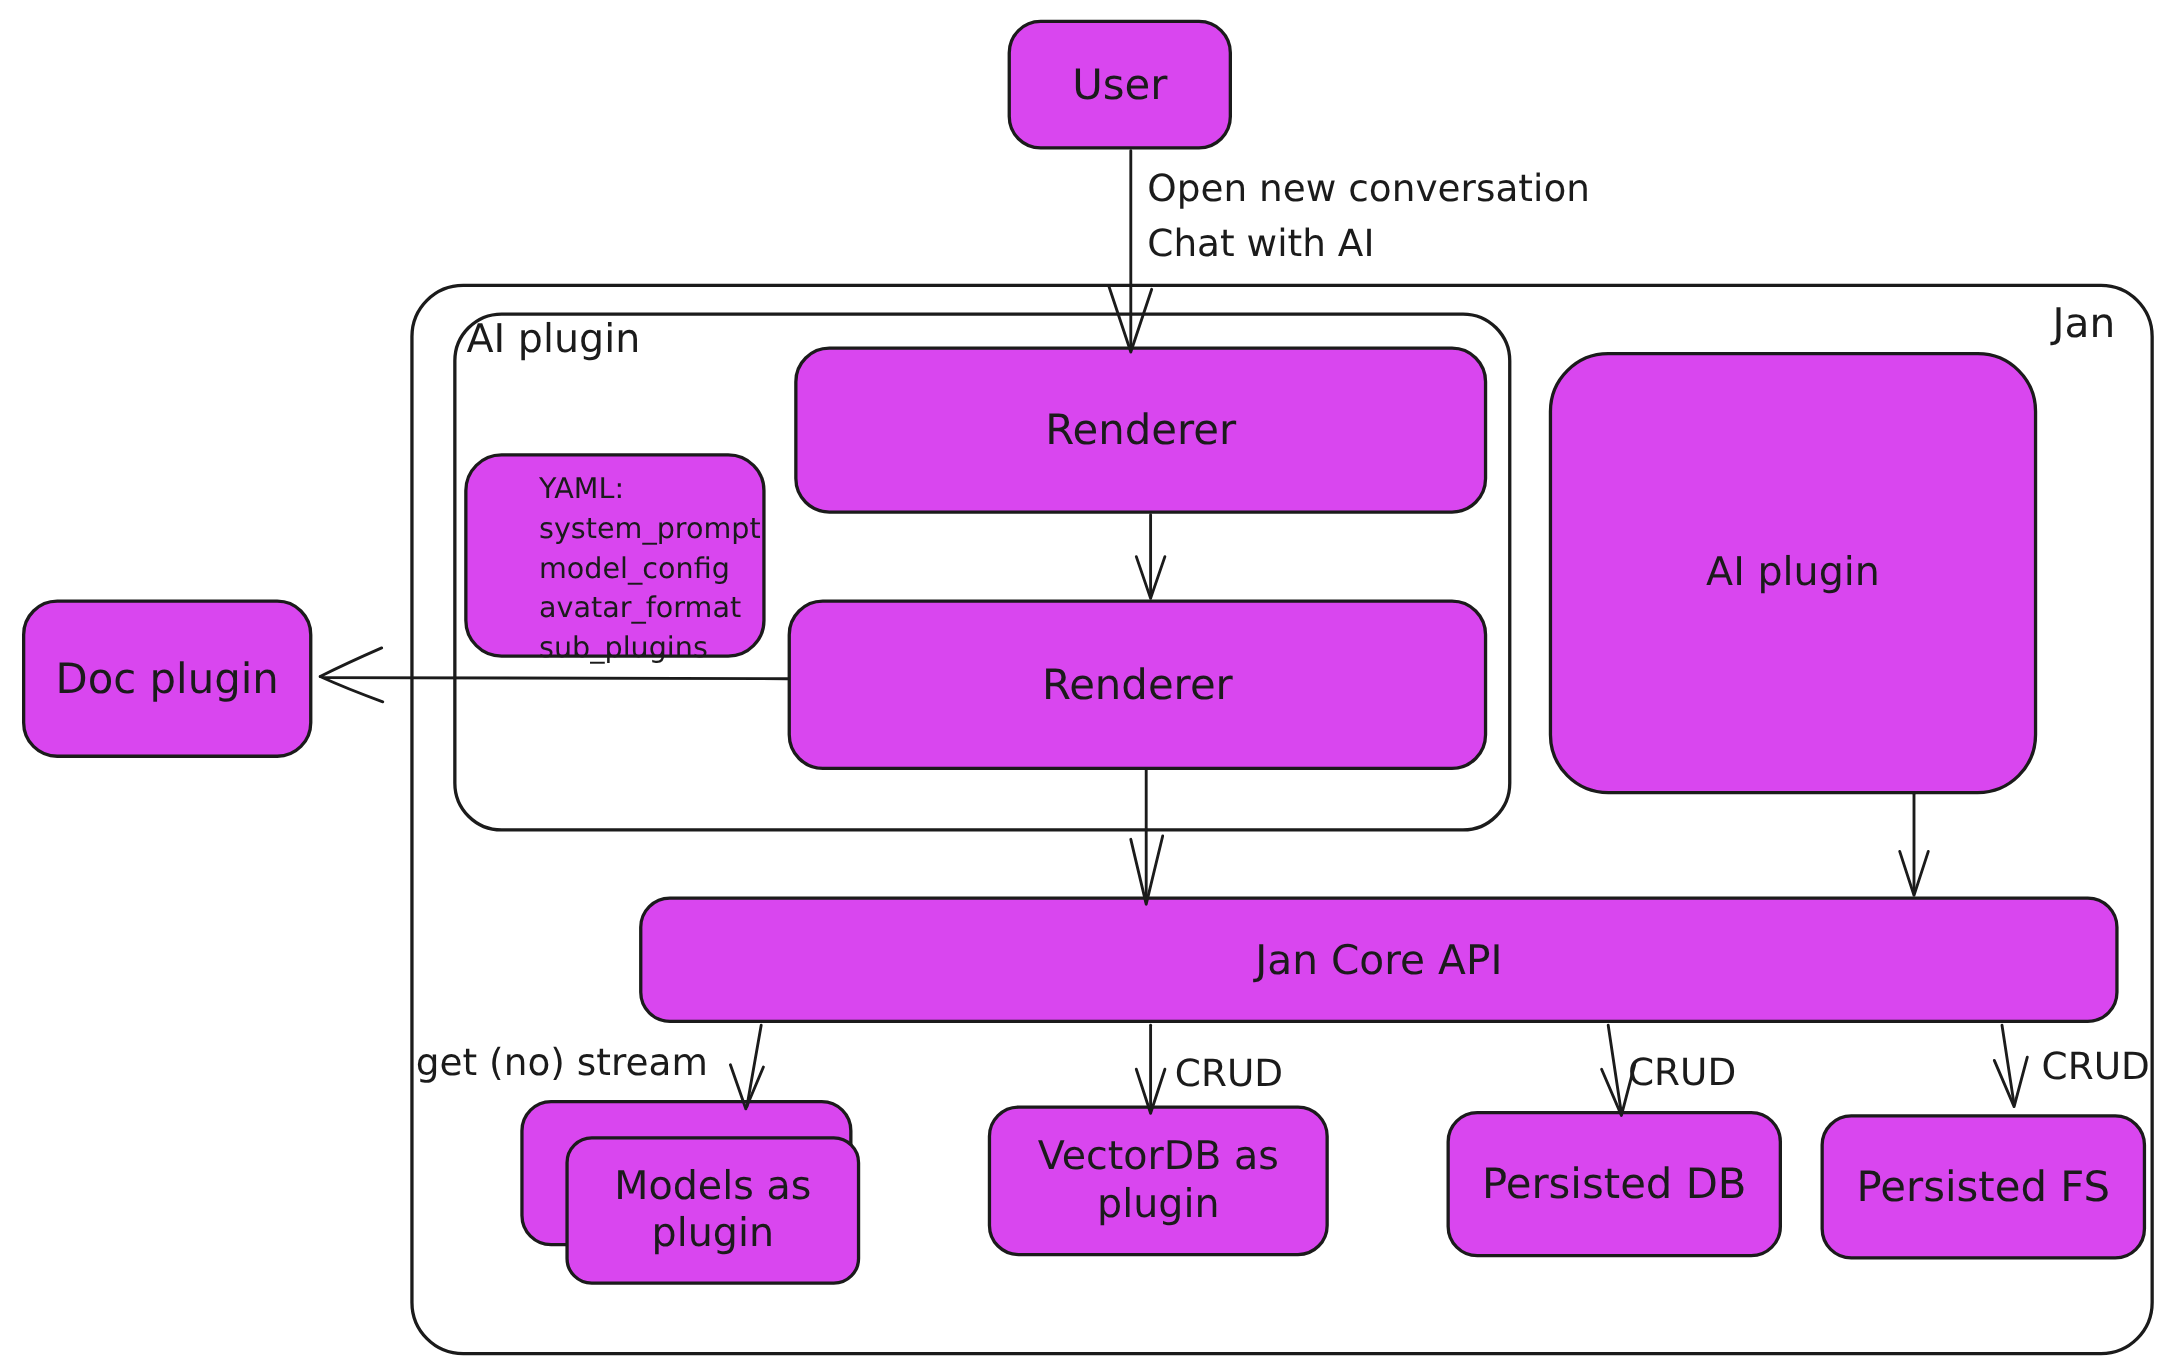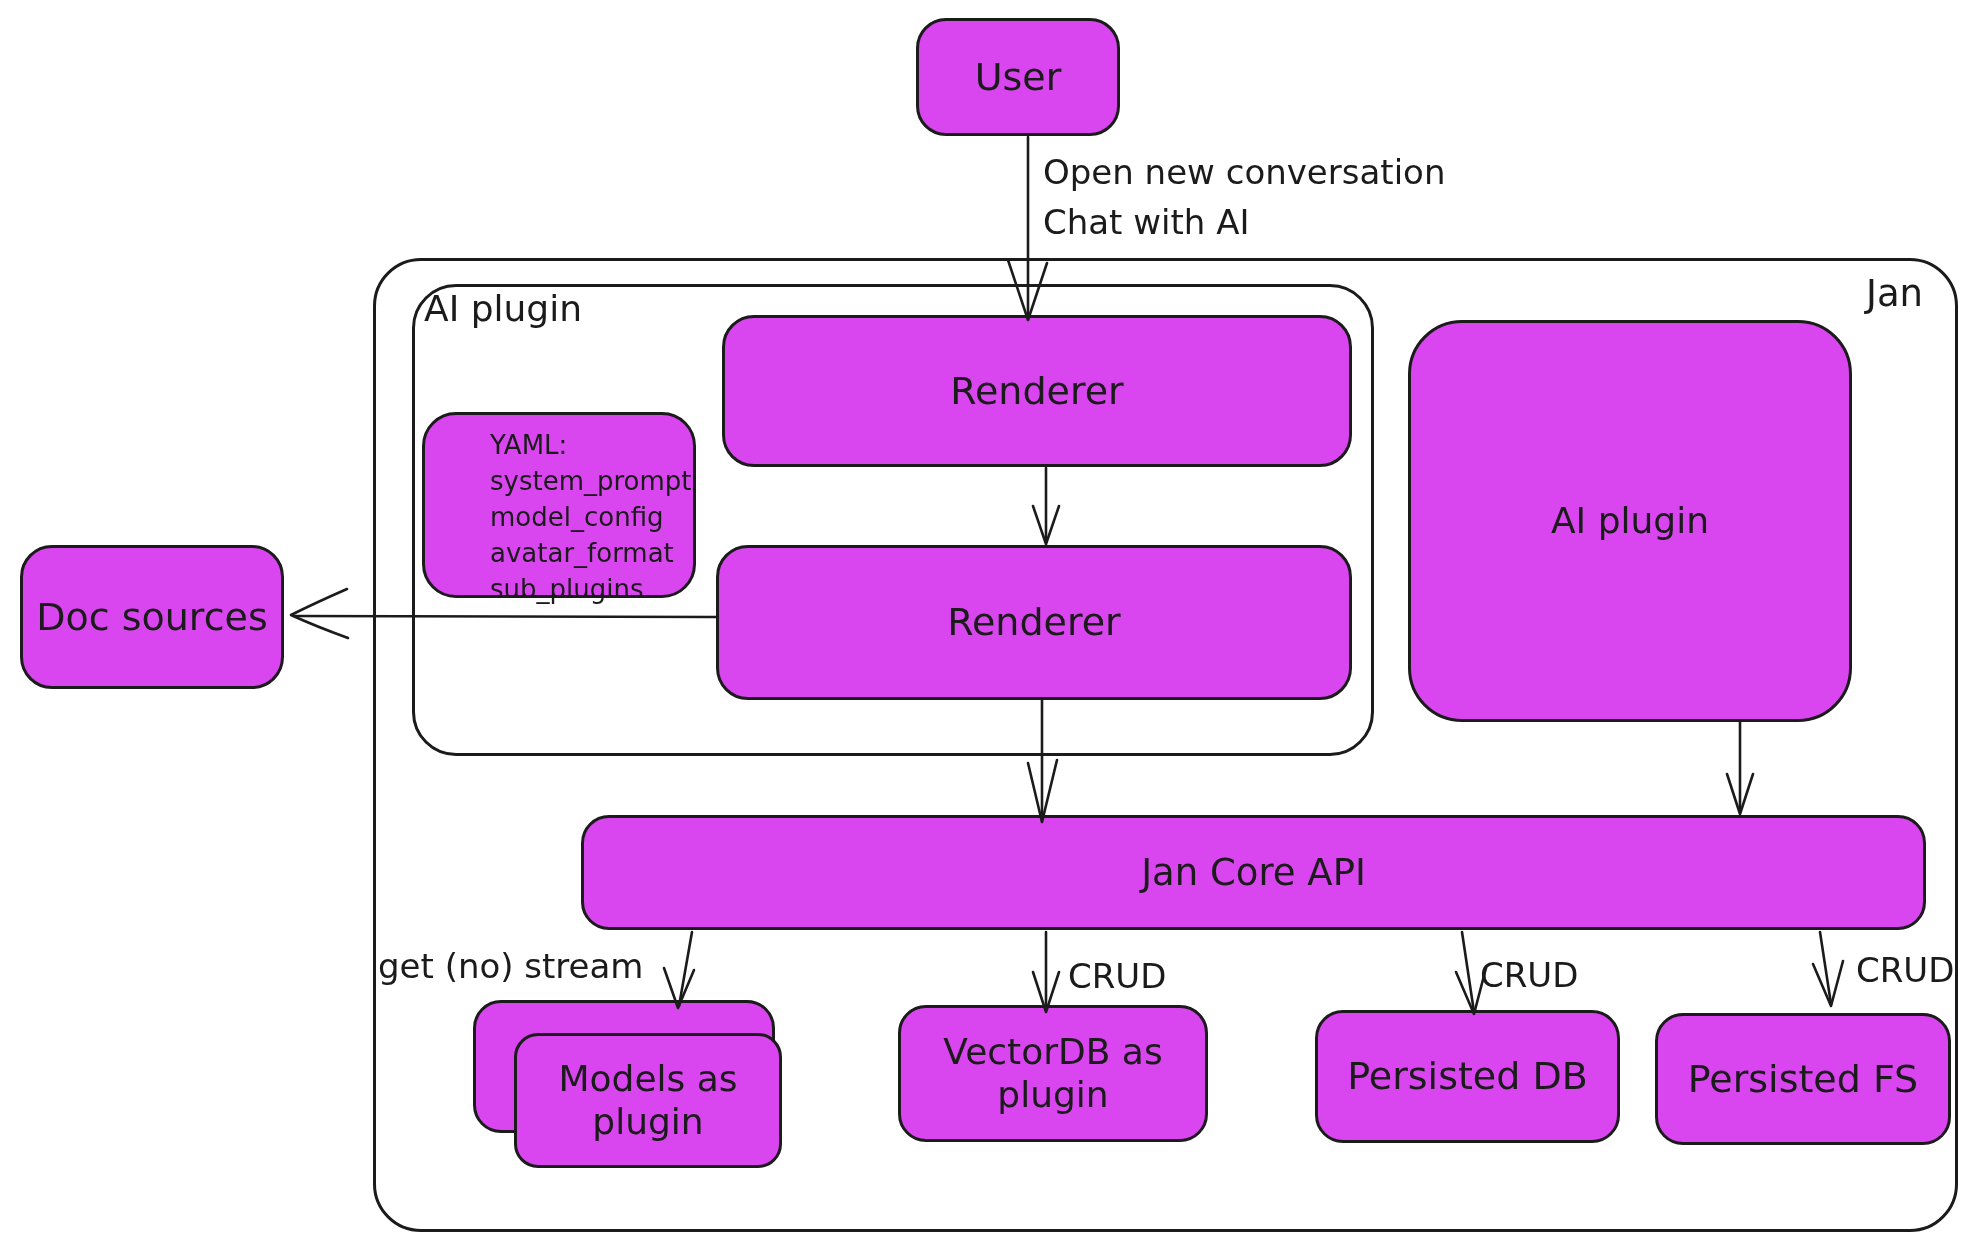--- a/index.html
+++ b/index.html
@@ -82,21 +82,21 @@
       <div>avatar_format</div>
       <div>sub_plugins</div>
     </div>
   </div>
 
   <div class="box" style="left:716px; top:545px; width:636px; height:155px; border-radius:32px;">
     <span class="node-label">Renderer</span>
   </div>
 
   <div class="box" style="left:20px; top:545px; width:264px; height:144px; border-radius:32px;">
-    <span class="node-label">Doc sources</span>
+    <span class="node-label">Doc plugin</span>
   </div>
 
   <div class="box" style="left:1408px; top:320px; width:444px; height:402px; border-radius:54px;">
     <span class="node-label" style="font-size:36px;">AI plugin</span>
   </div>
 
   <div class="box" style="left:537px; top:815px; width:1345px; height:115px; border-radius:28px;margin-left:44px;">
     <span class="node-label" style="font-size:37px;">Jan Core API</span>
   </div>
 

